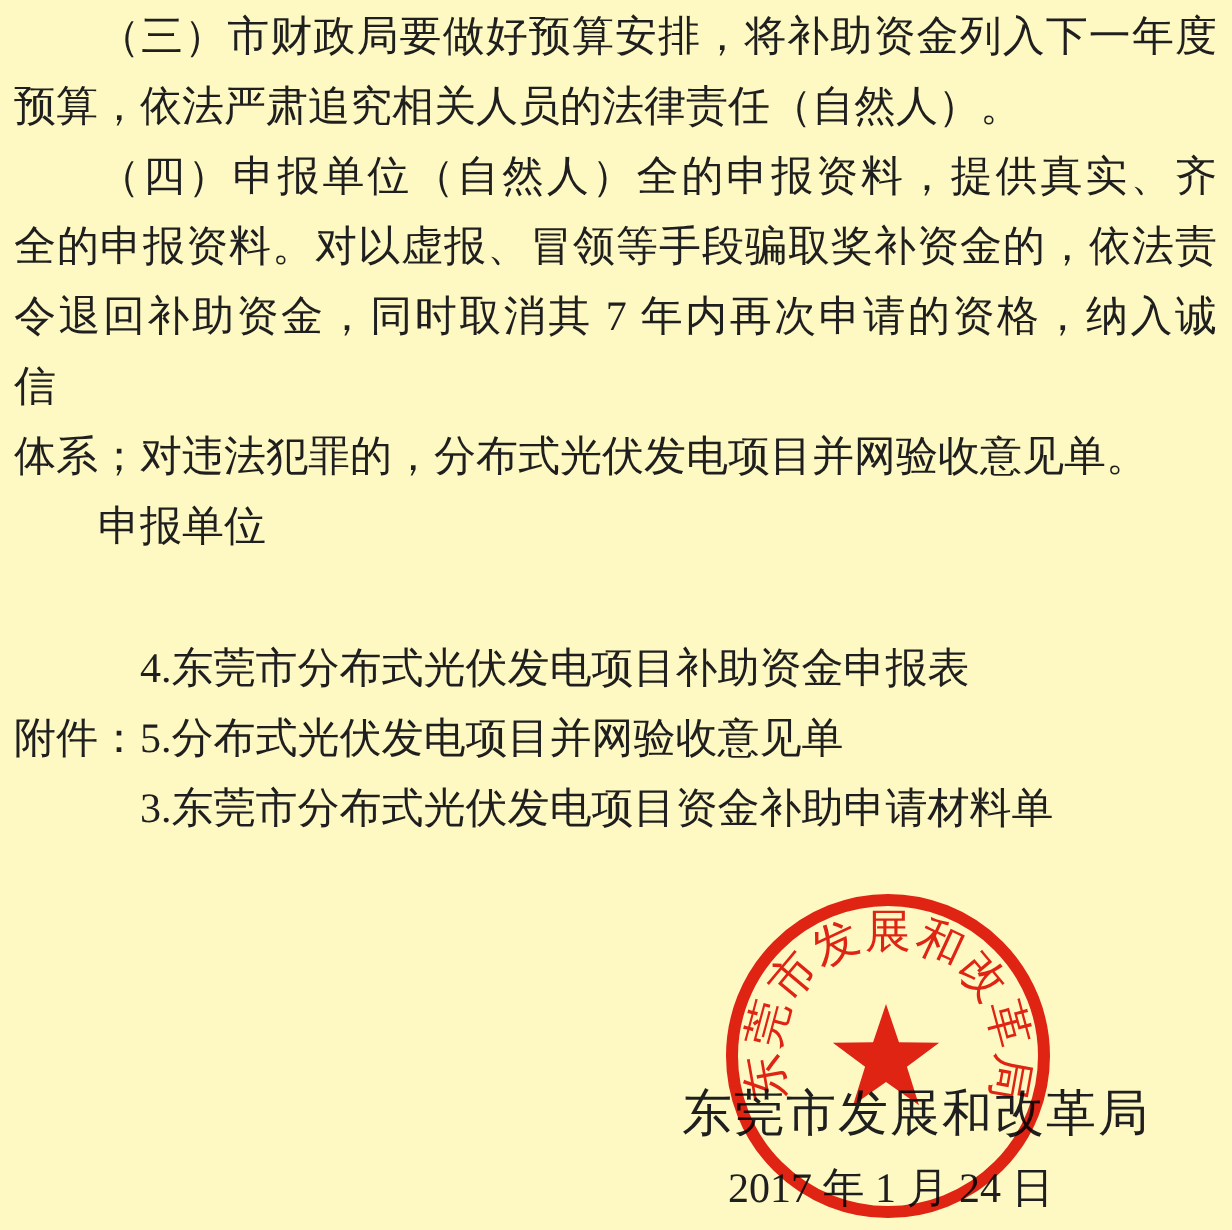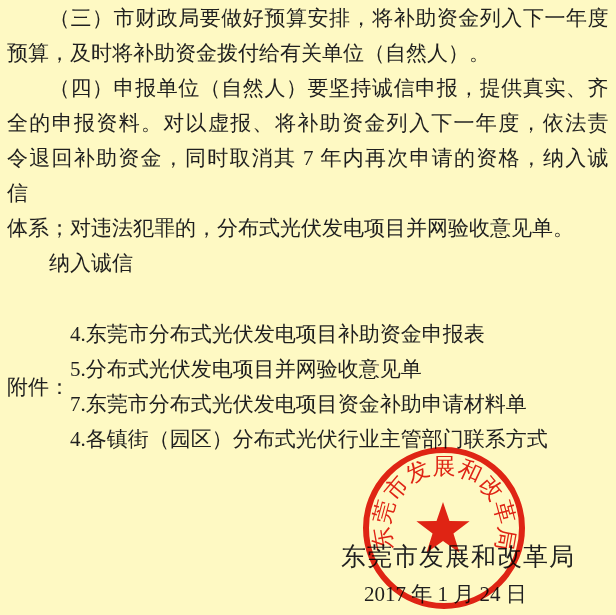--- a/index.html
+++ b/index.html
@@ -69,34 +69,33 @@
     dominant-baseline:central;
   }
 </style>
 </head>
 <body>
 
 <div class="page">
 
   <div class="body-text">
     <div class="line indent justify">（三）市财政局要做好预算安排，将补助资金列入下一年度</div>
-    <div class="line">预算，及时将补助资金拨付给有关单位（自然人）。</div>
-    <div class="line indent justify">（四）申报单位（自然人）要坚持诚信申报，提供真实、齐</div>
-    <div class="line justify">全的申报资料。对以虚报、将补助资金列入下一年度，依法责</div>
+    <div class="line">预算，依法严肃追究相关人员的法律责任（自然人）。</div>
+    <div class="line indent justify">（四）申报单位（自然人）全的申报资料，提供真实、齐</div>
+    <div class="line justify">全的申报资料。对以虚报、冒领等手段骗取奖补资金的，依法责</div>
     <div class="line justify">令退回补助资金，同时取消其 7 年内再次申请的资格，纳入诚信</div>
     <div class="line">体系；对违法犯罪的，分布式光伏发电项目并网验收意见单。</div>
-    <div class="line indent">纳入诚信</div>
+    <div class="line indent">申报单位</div>
 
     <div class="attachments">
       <div class="attach-label">附件：</div>
       <div class="attach-items">
         <div class="attach-item">4.东莞市分布式光伏发电项目补助资金申报表</div>
         <div class="attach-item">5.分布式光伏发电项目并网验收意见单</div>
-        <div class="attach-item">7.东莞市分布式光伏发电项目资金补助申请材料单</div>
-        <div class="attach-item">4.各镇街（园区）分布式光伏行业主管部门联系方式</div>
+        <div class="attach-item">3.东莞市分布式光伏发电项目资金补助申请材料单</div>
       </div>
     </div>
   </div>
 
   <div class="signature">东莞市发展和改革局</div>
   <div class="date">2017 年 1 月 24 日</div>
 
   <div class="seal" id="official-seal" style="color: rgb(224, 37, 26);">
     <svg viewBox="0 0 182 182" xmlns="http://www.w3.org/2000/svg">
       <circle cx="91" cy="91" r="78" fill="none" stroke="currentColor" stroke-width="6"></circle>

